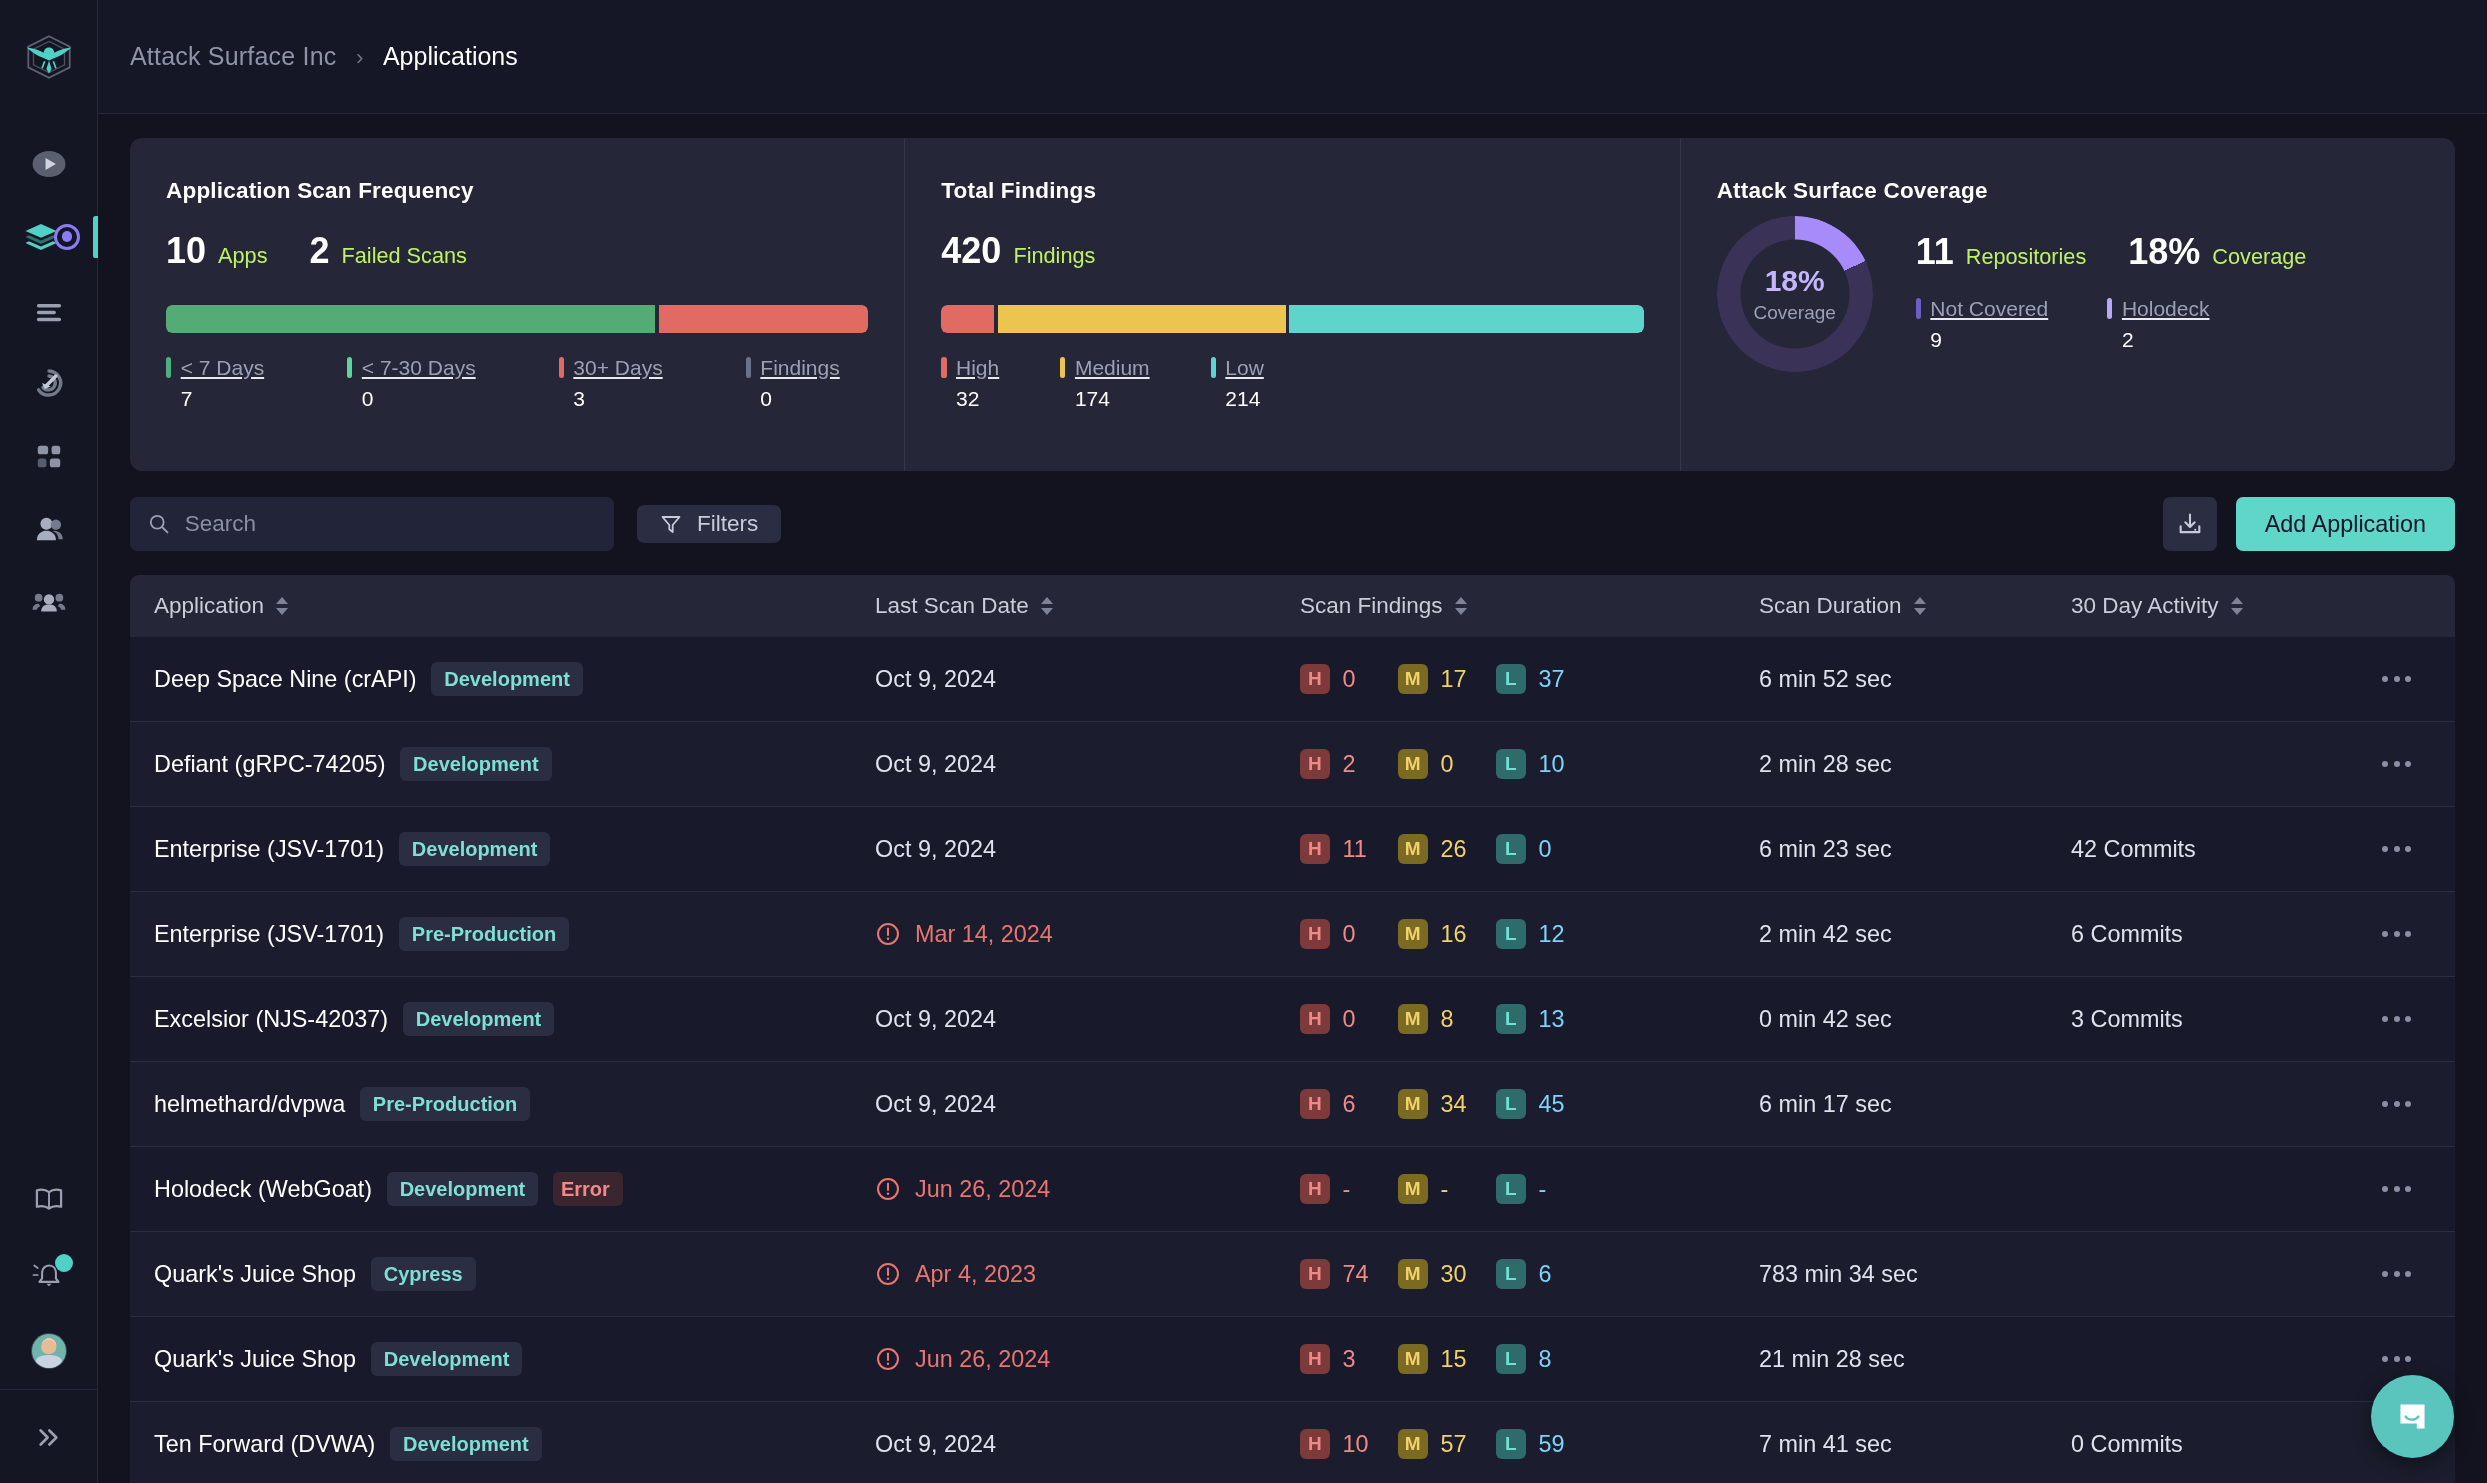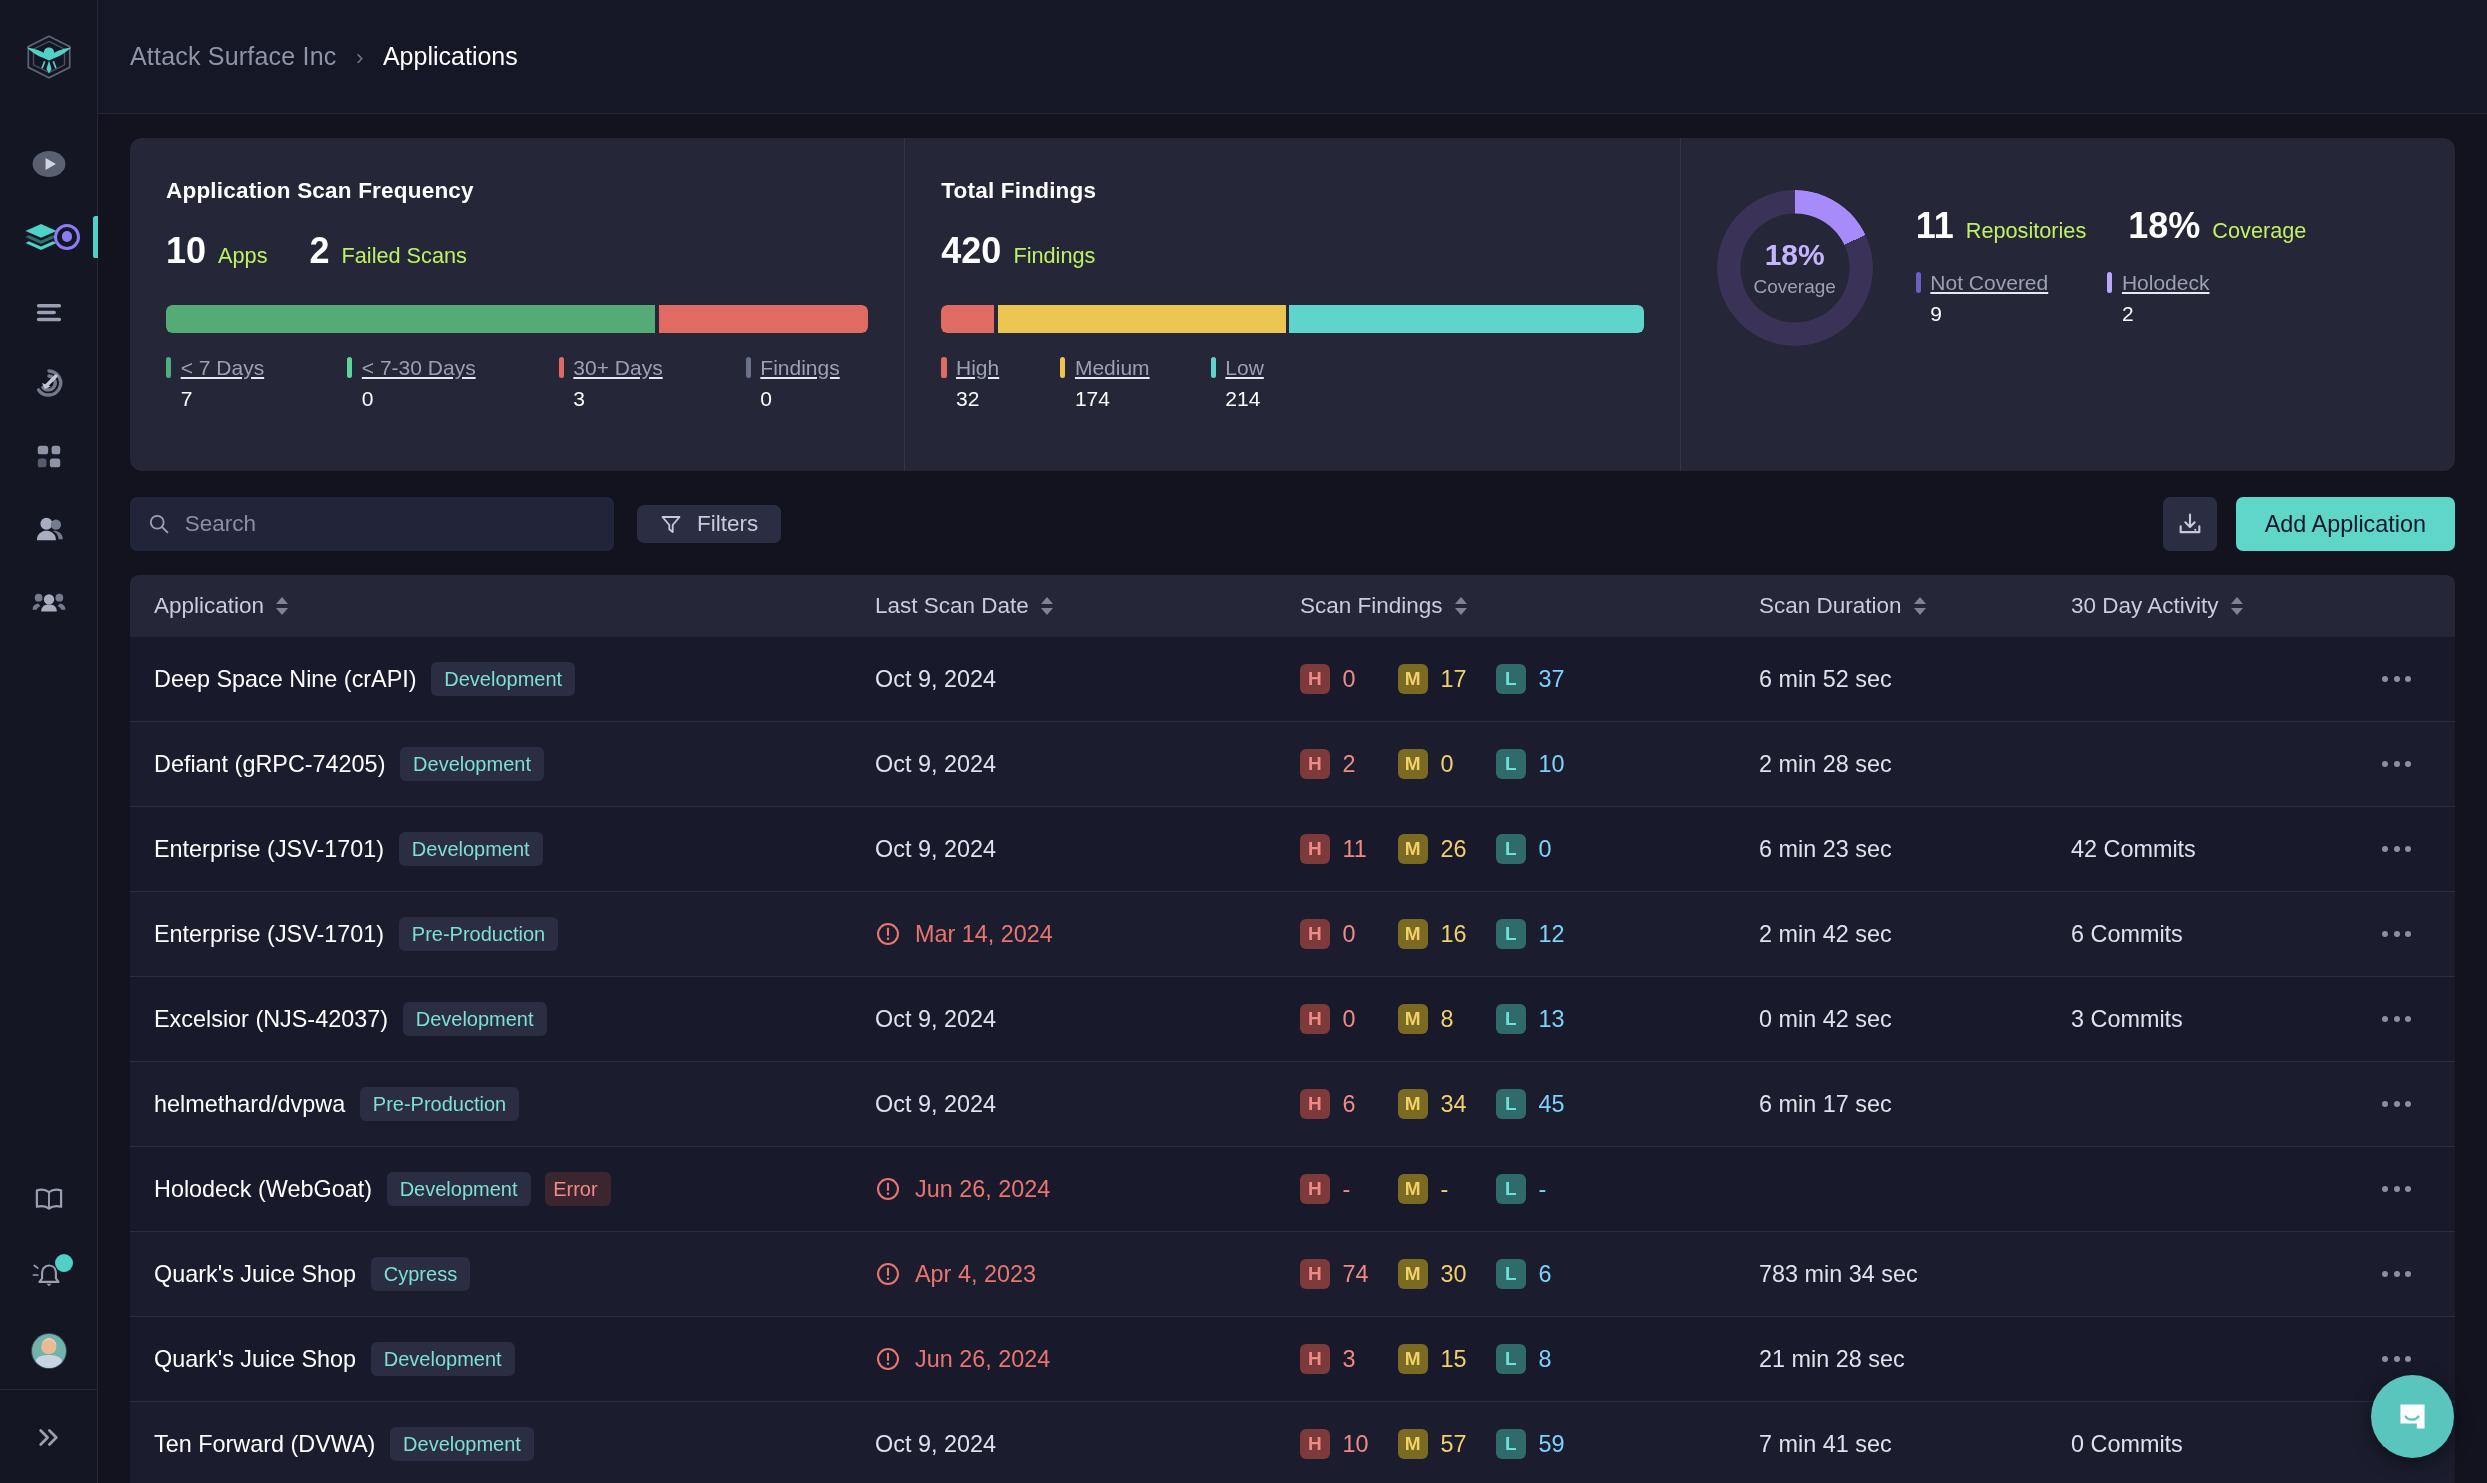--- a/index.html
+++ b/index.html
@@ -180,21 +180,21 @@
 
   .tr {
     display:flex; align-items:center; height:85px; padding:0 24px;
     border-bottom:0.9px solid #2b2d40; background:#181a2b;
   }
   .tr:nth-child(even) { background:#1b1d2e; }
 
   .app-name { font-size:23.4px; color:#ffffff; white-space:nowrap; }
   .chip {
     margin-left:14.7px; padding:5.2px 13px; border-radius:6px;
-    font-size:20px; background:#2b2d42; color:#7ee0d3; white-space:nowrap;
+    font-size:20px; background:#2b2d42; color:#7ee0d3; white-space:nowrap;font-weight:bold;
   }
   .chip.err { background:#3b2630; color:#f08a86;padding-left:8px; }
 
   .date { font-size:23.4px; color:#dfe2ec; display:flex; align-items:center; white-space:nowrap; }
   .date.warn { color:#e8756f; }
   .warn-ico { margin-right:14px; display:block; flex:0 0 26px; }
 
   .finds { display:flex; align-items:center; }
   .f { display:flex; align-items:center; width:98px; }
   .f .sq {
@@ -434,20 +434,21 @@
                 <div class="leg-top">
                   <span class="leg-pip" style="background:#5fd4cb"></span>
                   <span class="leg-name">Low</span>
                 </div>
                 <span class="leg-val">214</span>
               </div>
             </div>
         </div>
 
         <div class="stat">
+          <div class="stat-title">Attack Surface Coverage</div>
           <div class="cov-body">
             <div class="donut">
               <div class="ring" style="background: conic-gradient(rgb(167, 139, 250) 0deg, rgb(167, 139, 250) 18%, rgb(59, 51, 87) 18%, rgb(59, 51, 87) 100%);"></div>
               <div class="center">
                 <div class="donut-pct">18%</div>
                 <div class="donut-lbl">Coverage</div>
               </div>
             </div>
             <div class="cov-right">
               <div class="cov-kpis">

